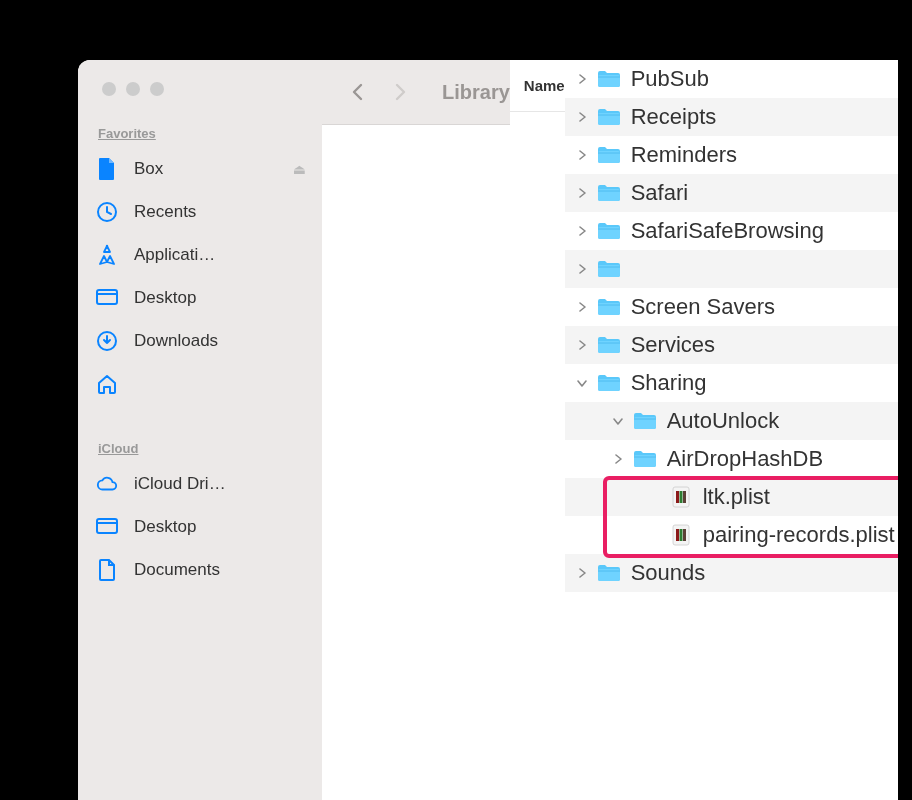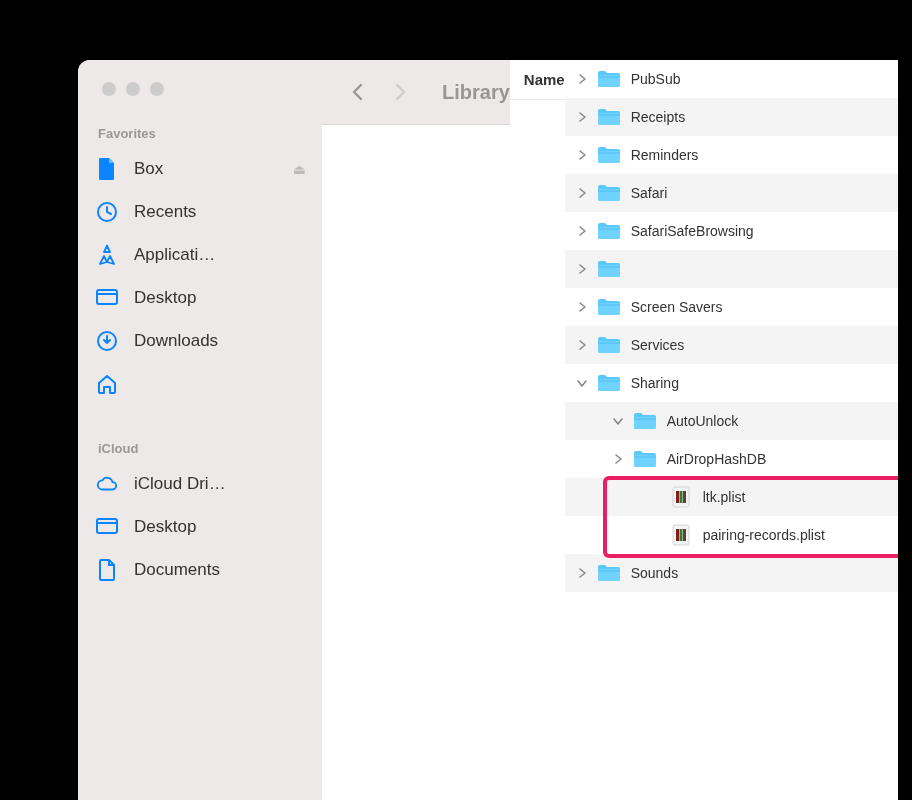--- a/index.html
+++ b/index.html
@@ -1,32 +1,32 @@
 <!DOCTYPE html>
 <html><head>
 <meta charset="utf-8">
 <style>
 * { margin: 0; padding: 0; box-sizing: border-box; }
 body { background: #000; width: 912px; height: 800px; font-family: -apple-system, "Helvetica Neue", Arial, sans-serif; overflow: hidden; }
 .window { position: absolute; left: 78px; top: 60px; width: 820px; height: 740px; background: #fff; border-radius: 12px 0 0 0; overflow: hidden; display: flex; box-shadow: 0 0 0 1px rgba(0,0,0,0.05); }
 .sidebar { width: 244px; background: #ece9e8; padding-top: 22px; flex-shrink: 0; }
 .traffic { display: flex; gap: 10px; padding-left: 24px; margin-bottom: 30px; }
 .tl { width: 14px; height: 14px; border-radius: 50%; background: #ccc; }
-.section-label { padding: 0 20px 6px 20px; font-size: 13px; font-weight: 600; color: #999; }
+.section-label { padding: 0 20px 6px 20px; font-size: 13px; font-weight: 600; color: #999; text-decoration: underline; }
 .side-item { display: flex; align-items: center; height: 43px; padding: 0 16px 0 18px; cursor: pointer; gap: 16px; }
 .side-item .icon { width: 22px; height: 22px; display:flex; align-items:center; justify-content:center; color:#0a84ff; }
 .side-item .label { font-size: 17px; color: #333; white-space: nowrap; overflow: hidden; text-overflow: ellipsis; flex: 1; }
 .eject { color:#bbb; font-size:14px; }
 .main { flex:1; display:flex; flex-direction:row; background:#fff; }
 .toolbar { height: 65px; background:#ece9e8; display:flex; align-items:center; padding-left: 18px; gap: 6px; border-bottom: 1px solid #d9d6d5; }
 .navbtn { width: 36px; height: 32px; display:flex; align-items:center; justify-content:center; color:#9a9694; }
 .title { font-size: 20px; font-weight:700; color:#9a9694; margin-left: 18px; }
-.col-header { height: 40px; border-bottom: 1px solid #e6e6e6; display:flex; align-items:center; padding-left: 14px; font-size: 15px; font-weight:600; color:#333; }
+.col-header { height: 52px; border-bottom: 1px solid #e6e6e6; display:flex; align-items:center; padding-left: 14px; font-size: 15px; font-weight:600; color:#333; }
 .list { flex:1; position:relative; }
-.row { height: 38px; display:flex; align-items:center; padding-left: 12px; gap: 4px; font-size: 14px; color:#333; }
+.row { height: 38px; display:flex; align-items:center; padding-left: 12px; gap: 4px; font-size: 22px; color:#333; }
 .row:nth-child(odd){ background:#fff; }
 .row:nth-child(even){ background:#f4f4f4; }
 .disclosure { width:16px; text-align:center; color:#888; font-size:13px; user-select:none; }
 .folder-icon { width:24px; height:20px; display:inline-flex; align-items:center; justify-content:center; }
 .plist-icon { width:24px; height:22px; display:inline-flex; align-items:center; justify-content:center; }
 .row .name { margin-left: 6px; }
 .highlight-box { position:absolute; border: 4px solid #e91e63; border-radius:6px; pointer-events:none; }
 .blur-box { background: repeating-linear-gradient(90deg,#c9c9c9 0 4px,#d9d9d9 4px 8px); width:68px; height:16px; border-radius:2px; filter:blur(0.5px); }
 svg { display:block; }
 </style>

